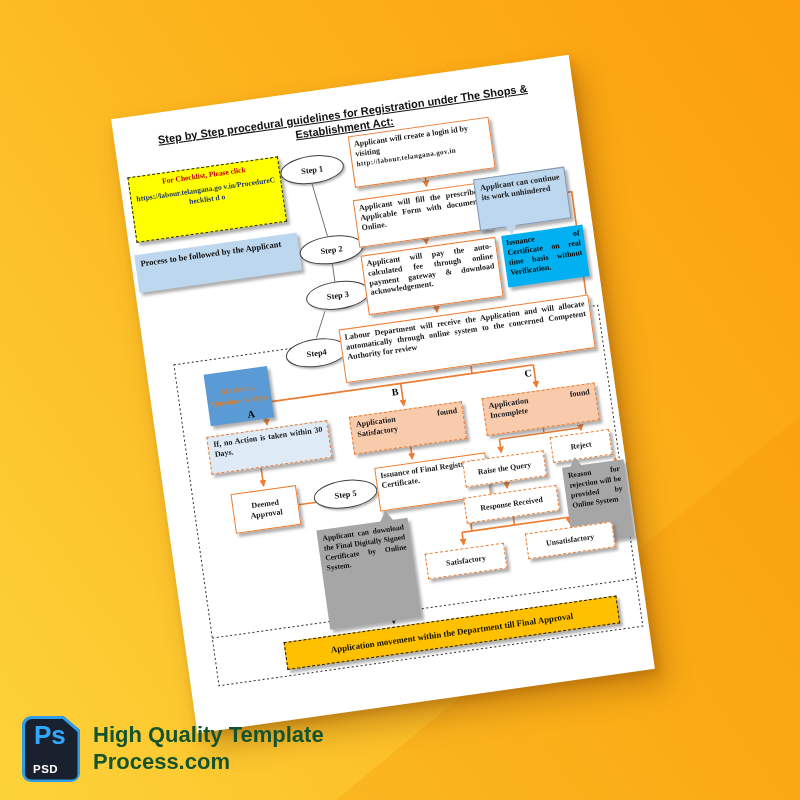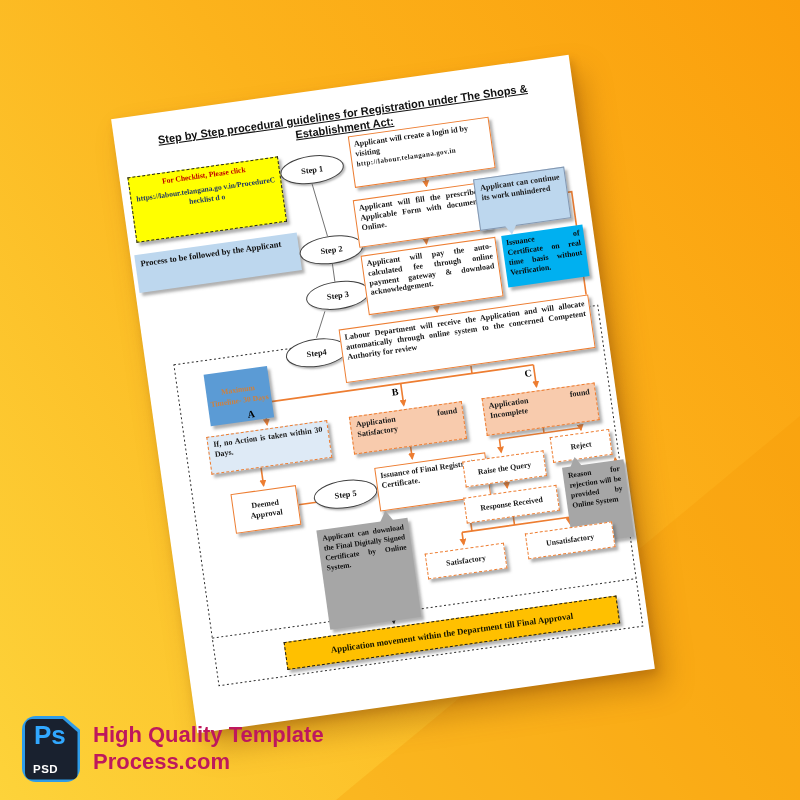--- a/index.html
+++ b/index.html
@@ -56,30 +56,30 @@
       border-bottom:10px solid #A6A6A6;}
   .abc{font-size:10px;font-weight:bold;color:#000;}
   .banner{background:#FFC000;border:1.5px dashed #1a1a1a;font-size:8.8px;font-weight:bold;
       color:#141400;display:flex;align-items:center;justify-content:center;text-align:center;}
   .centered{display:flex;align-items:center;justify-content:center;text-align:center;}
   .url-line{display:block;font-size:7px;letter-spacing:.4px;margin-top:1px;}
   
   .footer{position:absolute;left:22px;top:716px;display:flex;align-items:center;z-index:5;}
   .psd-icon{position:relative;width:58px;height:66px;
       clip-path:polygon(0 0,72% 0,100% 21%,100% 100%,0 100%);
-      background:#2f9ce8;border-radius:14px;}
+      background:#2f9ce8;border-radius:9px;}
   .psd-icon .inner{position:absolute;inset:2.5px;
       clip-path:polygon(0 0,71% 0,100% 22%,100% 100%,0 100%);
       background:#19212f;border-radius:7px;}
   .psd-icon .ps{position:absolute;left:12px;top:4px;color:#31A8FF;
       font-family:"Liberation Sans",sans-serif;font-weight:bold;font-size:26px;}
   .psd-icon .psd{position:absolute;left:11px;bottom:7px;color:#fff;
       font-family:"Liberation Sans",sans-serif;font-weight:bold;font-size:11.5px;letter-spacing:.5px;}
   .brand{margin-left:13px;font-family:"Liberation Sans",sans-serif;font-weight:bold;
-      color:#be185d;font-size:22px;line-height:1.22;}
+      color:#14532d;font-size:22px;line-height:1.22;}
   svg.wires{position:absolute;left:0;top:0;z-index:0;}
   .paper > div{z-index:2;}
 </style>
 </head>
 <body>
 
 <div class="bg"></div>
 <div class="bg-wedge"></div>
 
 <div class="paper">

